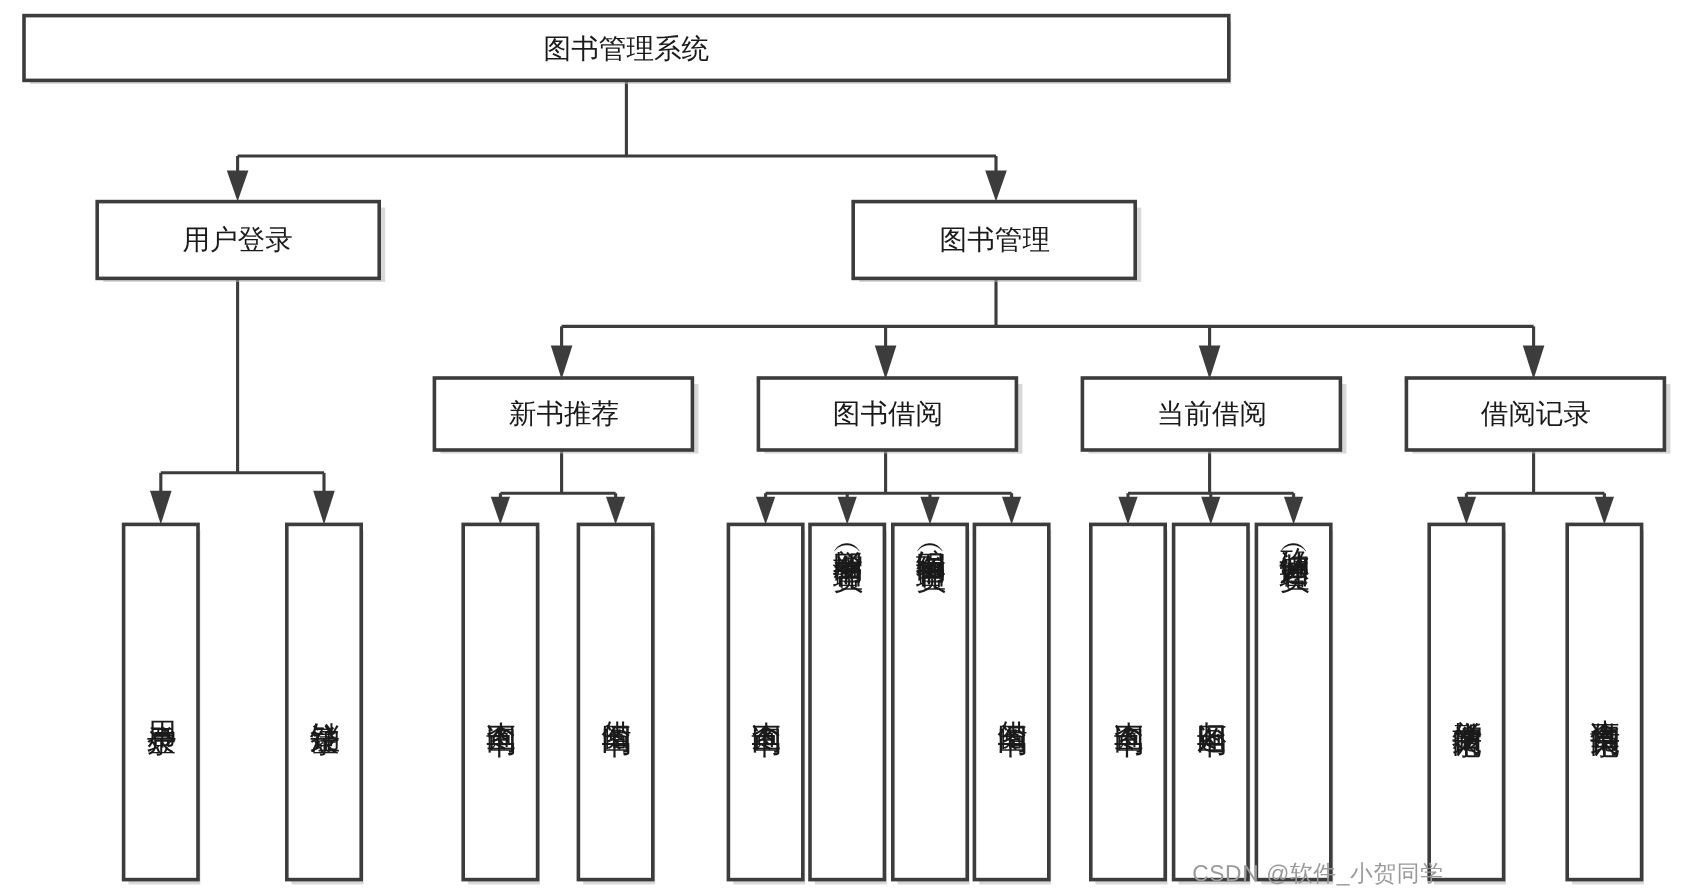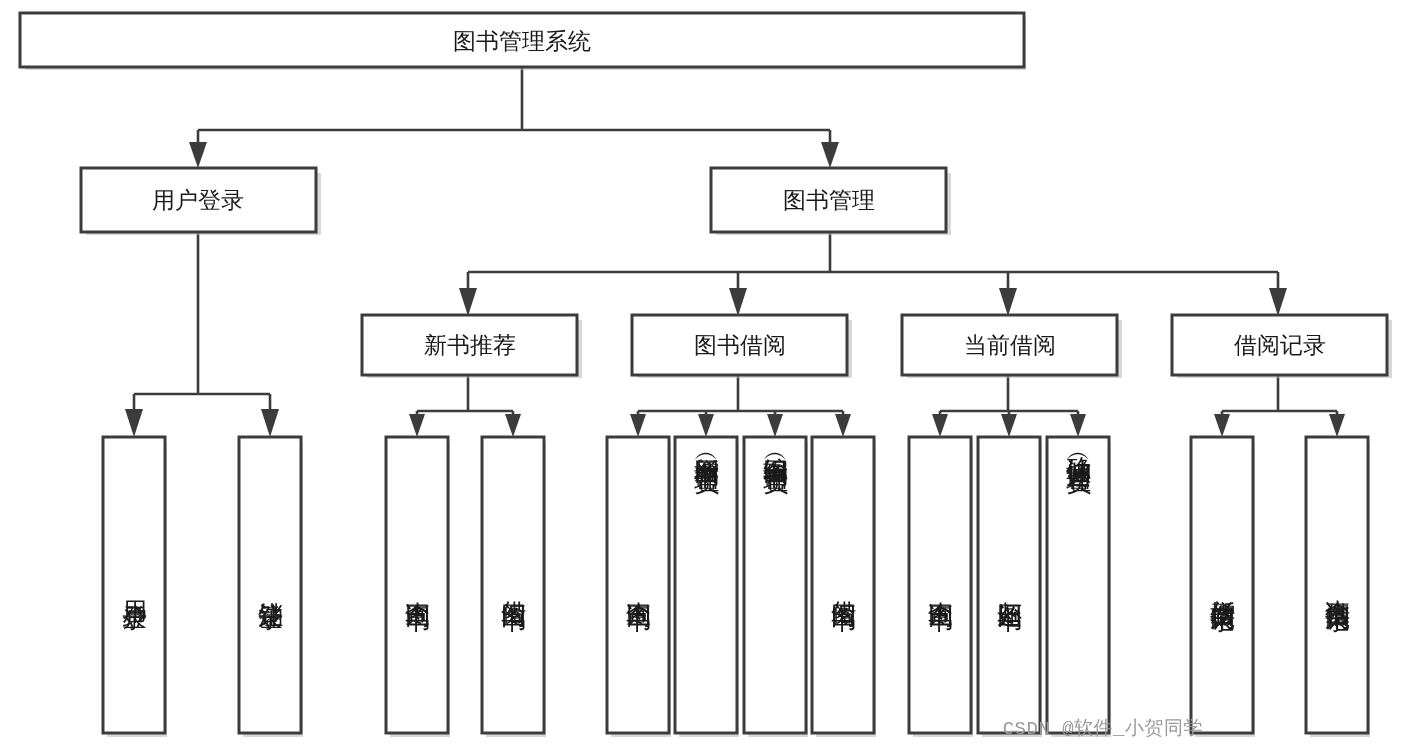--- a/index.html
+++ b/index.html
@@ -66,21 +66,21 @@
     line-height: 1.14;
     letter-spacing: 2px;
     color: #1a1a1a;
     white-space: nowrap;
     text-align: center;
   }
   .watermark {
     position: absolute;
     right: 8px;
     bottom: 6px;
-    font-family: Liberation Mono, monospace;
+    font-family: Liberation Sans, sans-serif;
     font-size: 19px;
     color: #9a9a9a;
     letter-spacing: 0.5px;
     white-space: nowrap;
   }
 </style>
 </head>
 <body>
 
 <div id="diagram-root">

